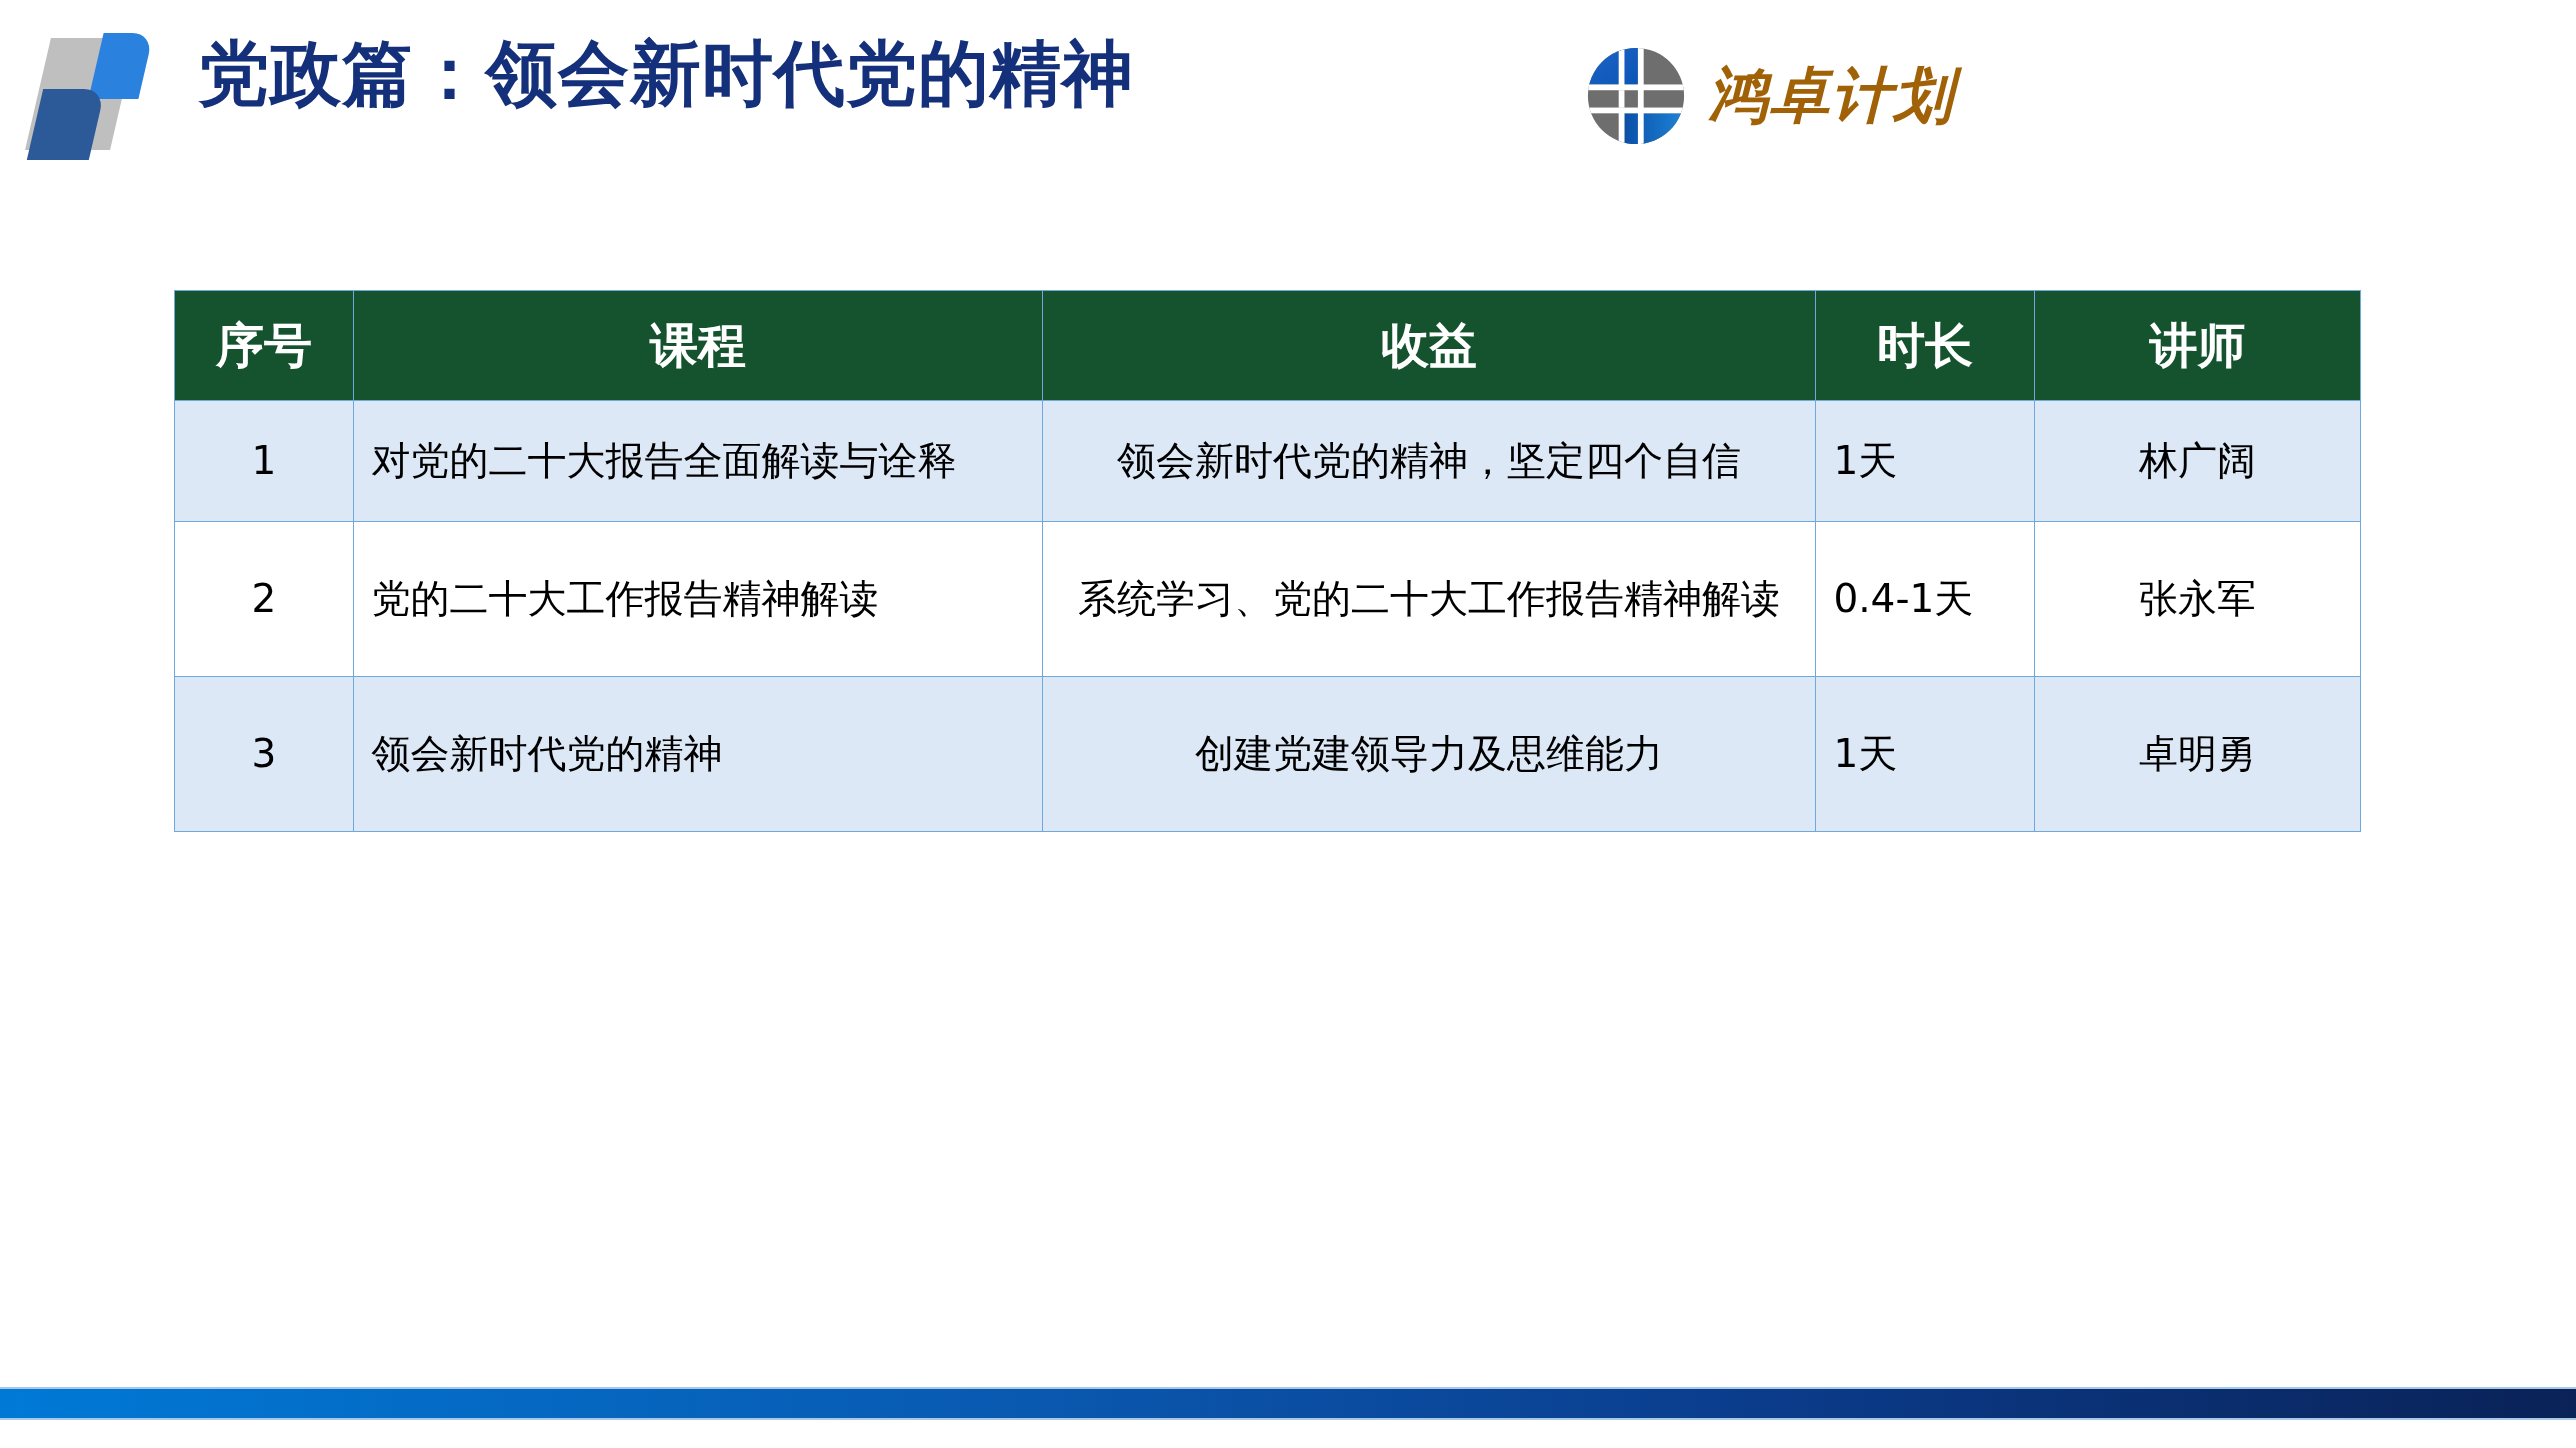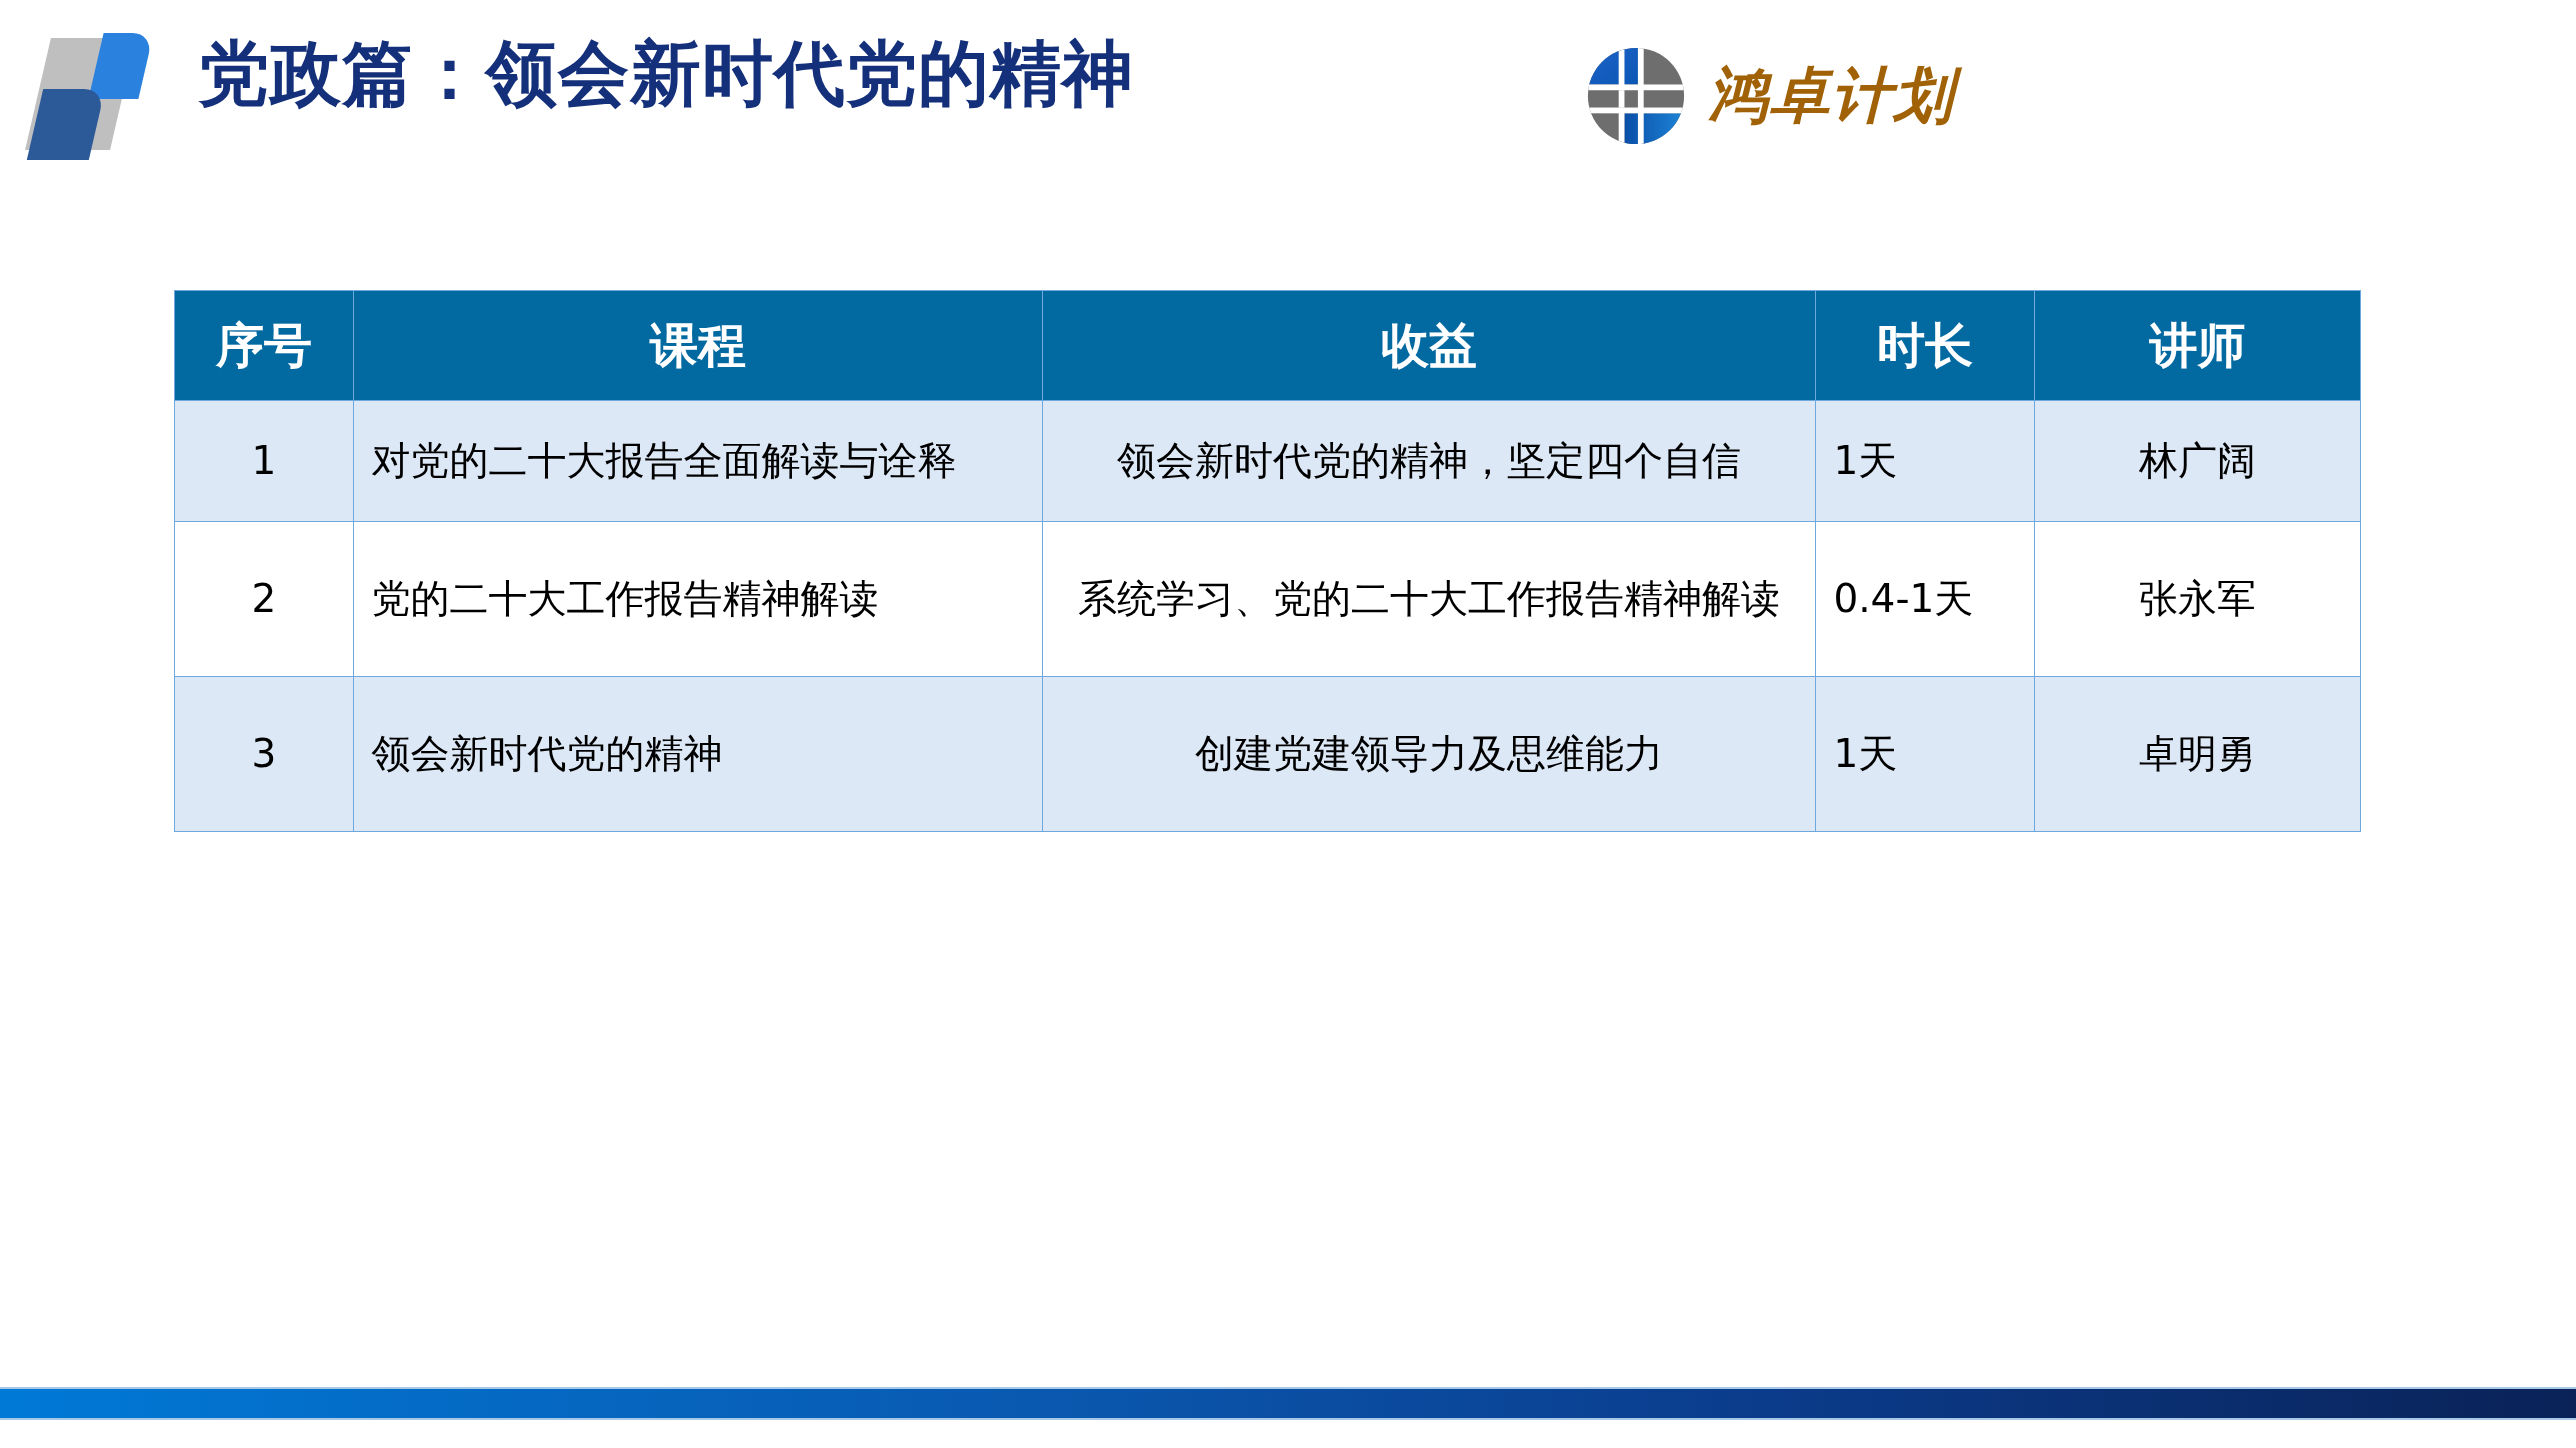--- a/index.html
+++ b/index.html
@@ -111,21 +111,21 @@
     width: 2177px;
     border-collapse: collapse;
     table-layout: fixed;
   }
   .course-table th,
   .course-table td {
     border: 1.9px solid #6FA8DC;
     box-sizing: border-box;
   }
   .course-table thead th {
-    background: #0369a1;
+    background: #14532d;
     color: #FFFFFF;
     font-size: 48px;
     font-weight: bold;
     height: 110px;
     text-align: center;
     vertical-align: middle;
     padding: 0 9.7px;
     font-family: "DejaVu Sans", "Liberation Sans", sans-serif;
   }
   .course-table tbody td {

